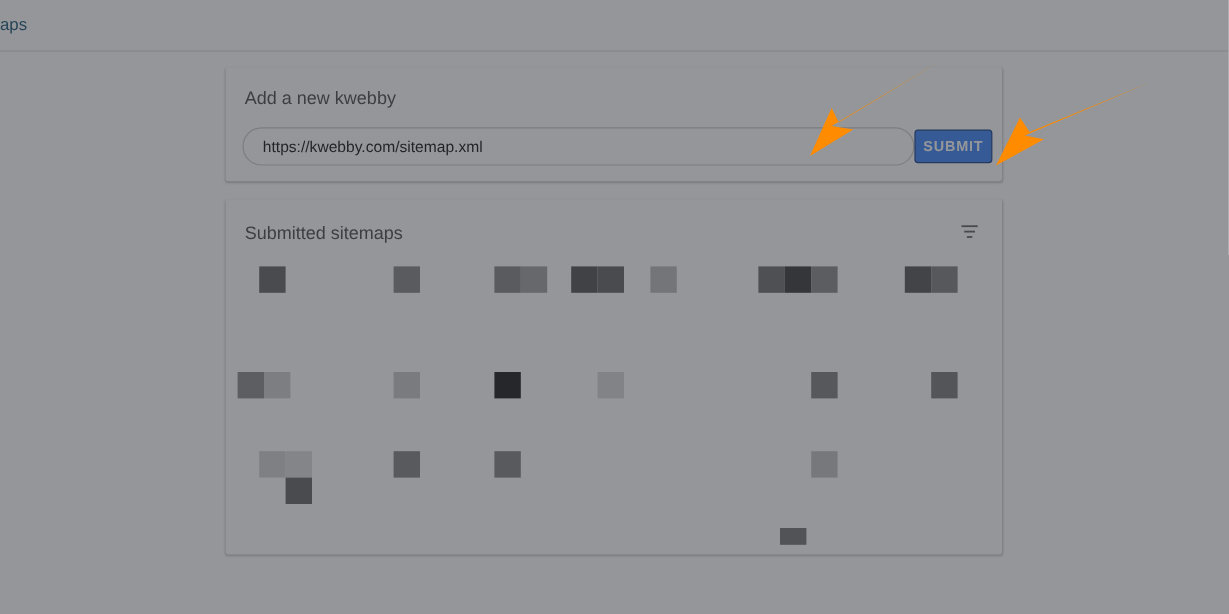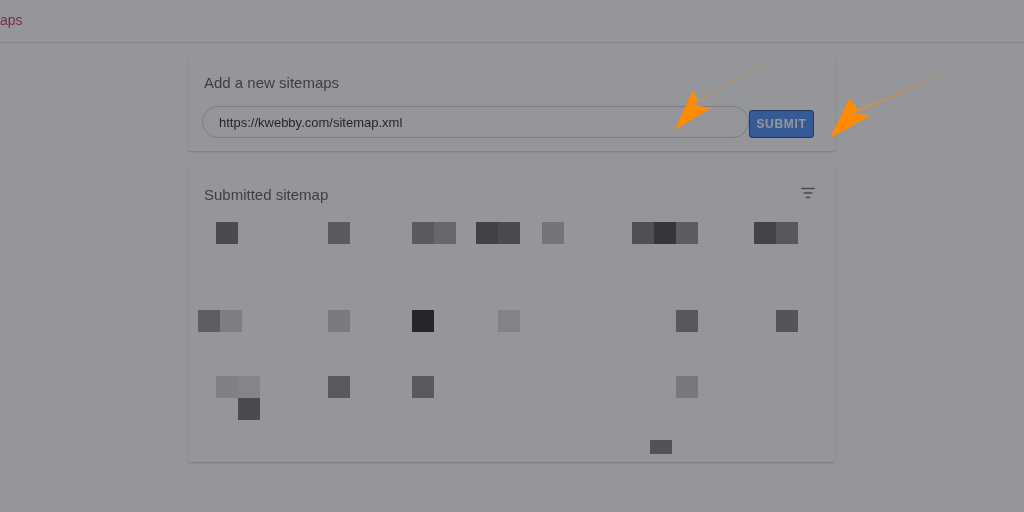--- a/index.html
+++ b/index.html
@@ -1,30 +1,30 @@
 <!DOCTYPE html>
 <html><head>
 <meta charset="utf-8">
 <style>
   html,body{margin:0;padding:0;width:1024px;height:512px;font-family:Arial,Helvetica,sans-serif;overflow:hidden;}
   body{position:relative;background:#fff;}
   .overlay{position:absolute;inset:0;background:rgba(60,64,70,0.55);pointer-events:none;z-index:4;}
 
   
   .top-bar{position:absolute;left:0;right:0;top:0;height:42px;border-bottom:1px solid #d9d9d9;z-index:1;}
-  .top-text{position:absolute;left:0;top:12px;font-size:14px;color:#be185d;}
+  .top-text{position:absolute;left:0;top:12px;font-size:14px;color:#0c4a6e;}
 
   
   .card{position:absolute;left:188px;width:647px;background:#fff;border-radius:2px;box-shadow:0 1px 2px rgba(0,0,0,0.25);z-index:2;}
   .card-title{font-size:15px;color:#3c3c3c;}
 
   
   .add-card{top:56px;height:95px;}
   .add-card .card-title{position:absolute;left:16px;top:18px;}
-  .input-row{position:absolute;left:14px;right:21px;top:50px;height:32px;display:flex;align-items:flex-end;}
+  .input-row{position:absolute;left:14px;right:8px;top:50px;height:32px;display:flex;align-items:center;}
   .sitemap-input{flex:1;height:30px;border:1px solid #c8c8c8;border-radius:16px;padding:0 16px;font-size:13px;color:#000;outline:none;background:#fff;z-index:6;position:relative;}
   .submit-btn{margin-left:0;width:65px;height:28px;background:#2f7af5;border:1px solid #05317a;border-radius:3px;color:#fff;font-size:12px;font-weight:700;letter-spacing:0.7px;cursor:pointer;z-index:6;position:relative;}
 
   
   .sub-card{top:166px;height:296px;}
   .sub-card .card-title{position:absolute;left:16px;top:20px;}
   .filter-ic{position:absolute;right:18px;top:18px;width:18px;height:18px;color:#555;cursor:pointer;}
   .redact-area{position:absolute;left:10px;right:10px;top:56px;bottom:10px;}
   .px{position:absolute;width:22px;height:22px;}
 
@@ -33,29 +33,29 @@
   svg.arrow path{fill:#ff8c00;}
 </style>
 </head>
 <body>
 
 <div class="top-bar">
   <span class="top-text">aps</span>
 </div>
 
 <div class="card add-card">
-  <div class="card-title">Add a new sitemaps</div>
+  <div class="card-title">Add a new kwebby</div>
   <div class="input-row">
     <input class="sitemap-input" type="text" value="https://kwebby.com/sitemap.xml" placeholder="Enter sitemap URL" style="">
     <button class="submit-btn">SUBMIT</button>
   </div>
 </div>
 
 <div class="card sub-card">
-  <div class="card-title">Submitted sitemap</div>
+  <div class="card-title">Submitted sitemaps</div>
   <span class="filter-ic">
     <svg viewBox="0 0 24 24" width="18" height="18" fill="currentColor">
       <rect x="3" y="5" width="18" height="2"></rect>
       <rect x="6" y="11" width="12" height="2"></rect>
       <rect x="9" y="17" width="6" height="2"></rect>
     </svg>
   </span>
   <div class="redact-area" id="redacts">
       <div class="px" style="left: 18px; top: 0px; width: 22px; height: 22px; background: rgb(90, 90, 90);"></div>
       <div class="px" style="left: 130px; top: 0px; width: 22px; height: 22px; background: rgb(124, 124, 124);"></div>

